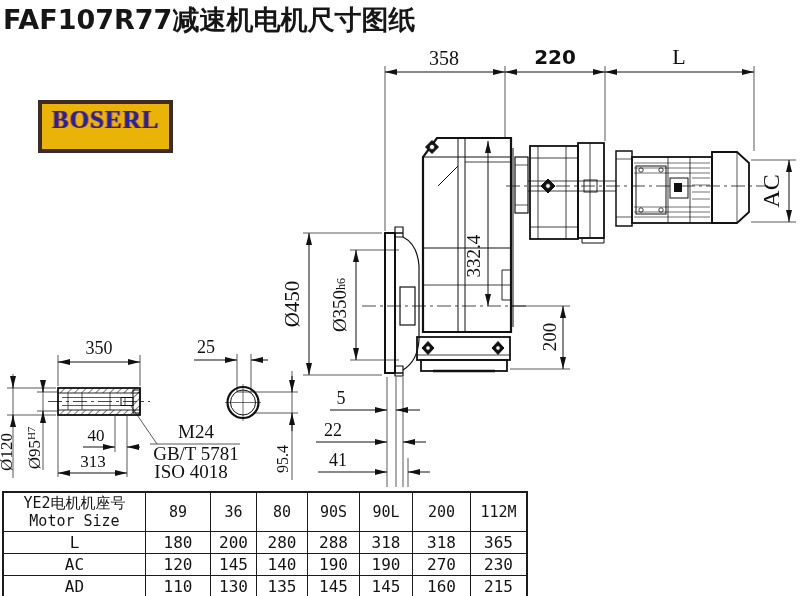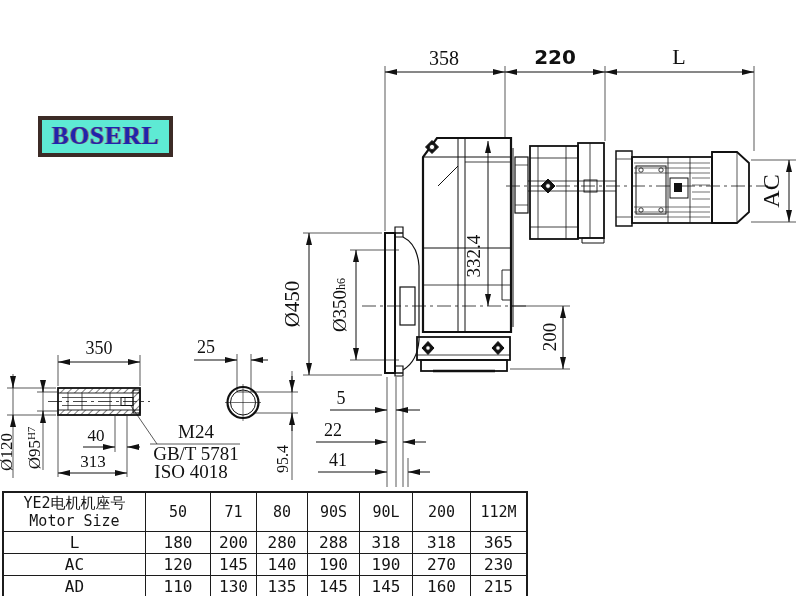--- a/index.html
+++ b/index.html
@@ -1,39 +1,40 @@
 <!DOCTYPE html>
 <html><head>
 <meta charset="utf-8">
 <style>
   html,body{margin:0;padding:0;background:#fff;}
   #stage{position:relative;width:800px;height:596px;background:#fff;overflow:hidden;
          font-family:"Liberation Sans",sans-serif;color:#1a1a1a;}
   #page-title{position:absolute;left:3px;top:2px;margin:0;font-size:27px;font-weight:700;
          font-family:"DejaVu Sans","Liberation Sans",sans-serif;color:#161616;letter-spacing:0px;}
-  #logo{position:absolute;left:38px;top:116px;border:4px solid #3c2b26;background:#5eead4;
-        padding:2px 10px 3px 10px;}
+  #logo{position:absolute;left:38px;top:100px;border:4px solid #3c2b26;background:#eab308;
+        padding:2px 10px 15px 10px;}
   #logo span{font-family:"Liberation Serif","DejaVu Serif",serif;font-weight:700;font-size:25px;
         color:#2023ae;letter-spacing:1px;
         text-shadow:1px 0 0 rgba(175,30,30,.5),-1px 0 0 rgba(175,30,30,.5);}
   svg{position:absolute;left:0;top:0;}
   svg text{font-family:"Liberation Serif","DejaVu Serif",serif;fill:#111;}
   .sans-b{font-family:"DejaVu Sans","Liberation Sans",sans-serif;font-weight:700;}
   table.dim{position:absolute;left:2px;top:491px;border-collapse:collapse;table-layout:fixed;}
   table.dim td{border:1.4px solid #1c1c1c;text-align:center;vertical-align:middle;
         font-family:"DejaVu Sans Mono","Liberation Mono",monospace;font-size:16px;
         padding:0;height:21px;background:#fff;color:#141414;margin-left:36px;}
   table.dim td.hd{font-size:15px;line-height:1.2;height:38px;}
   table.dim{border:2px solid #1c1c1c;}
 </style>
 </head>
 <body>
 
 <div id="stage">
 
+  <h1 id="page-title">FAF107R77减速机电机尺寸图纸</h1>
   <div id="logo">
     <span>BOSERL</span>
   </div>
 
   <svg width="800" height="490" viewBox="0 0 800 490">
     <defs>
       <marker id="arr" markerUnits="userSpaceOnUse" markerWidth="14" markerHeight="8" refX="13" refY="4" orient="auto-start-reverse">
         <path d="M1,1 L13,4 L1,7 Z" fill="#111"></path>
       </marker>
       <pattern id="hatch" width="5" height="5" patternUnits="userSpaceOnUse" patternTransform="rotate(45)">
@@ -208,22 +209,22 @@
     </g>
   </svg>
 
   <table class="dim">
     <tbody>
       <tr>
         <td class="hd" style="width:141px">
           <div>YE2电机机座号</div>
           <div>Motor Size</div>
         </td>
-        <td class="hd" style="width:64px">50</td>
-        <td class="hd" style="width:45px">71</td>
+        <td class="hd" style="width:64px">89</td>
+        <td class="hd" style="width:45px">36</td>
         <td class="hd" style="width:50px">80</td>
         <td class="hd" style="width:51px">90S</td>
         <td class="hd" style="width:52px">90L</td>
         <td class="hd" style="width:57px">200</td>
         <td class="hd" style="width:55px">112M</td>
       </tr>
       <tr>
         <td>L</td>
         <td>180</td>
         <td>200</td>

